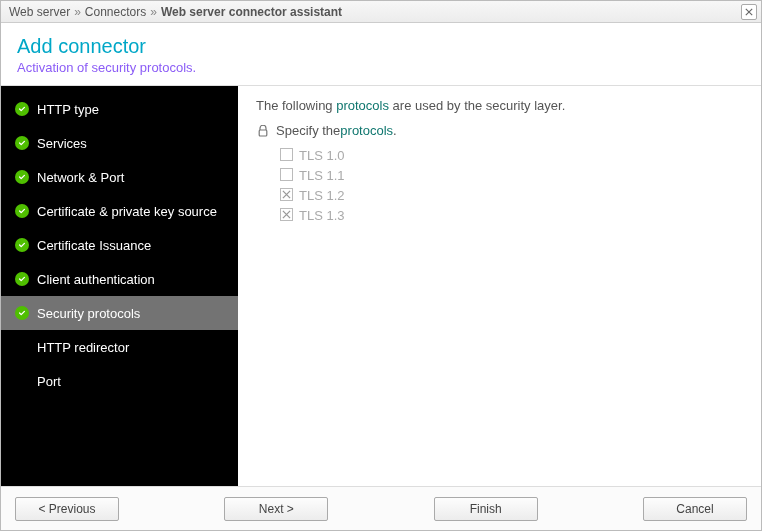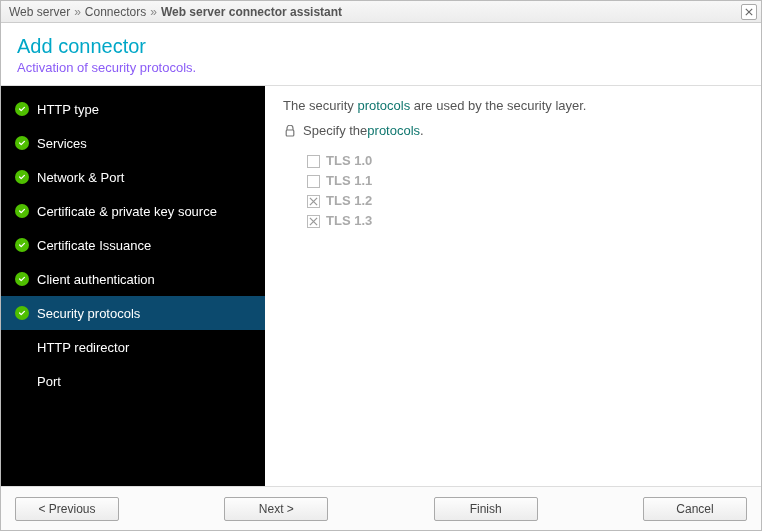--- a/index.html
+++ b/index.html
@@ -11,36 +11,36 @@
 .titlebar .bold { font-weight: bold; }
 .close-btn { margin-left: auto; width: 16px; height: 16px; border: 1px solid #aaa; border-radius: 2px; display: flex; align-items: center; justify-content: center; background: #fff; cursor: default; }
 .close-btn svg { width: 8px; height: 8px; }
 
 .header { padding: 12px 16px 10px; border-bottom: 1px solid #ddd; }
 .header h1 { color: #00a7c7; font-size: 20px; font-weight: normal; margin-bottom: 2px; }
 .header .sub { color: #8b5cf6; font-size: 13px; }
 
 .body-area { flex: 1; display: flex; min-height: 0; }
 
-.sidebar { width: 264px; background: #000; color: #fff; padding-top: 6px; }
+.sidebar { width: 237px; background: #000; color: #fff; padding-top: 6px; }
 .sidebar .item { display: flex; align-items: center; height: 34px; padding: 0 10px 0 12px; font-size: 13px; cursor: default; }
-.sidebar .item.active { background: #0c4a6e; }
+.sidebar .item.active { background: #737373; }
 .sidebar .item .icon-slot { width: 18px; display: flex; align-items: center; justify-content: center; margin-right: 6px; }
 .sidebar .item .label { white-space: nowrap; }
 .check-circle { width: 14px; height: 14px; border-radius: 50%; background: #4fbf00; display: flex; align-items: center; justify-content: center; }
 .check-circle svg { width: 8px; height: 8px; }
 
 .content { flex: 1; padding: 12px 18px; color: #555; font-size: 13px; }
 .content .line1 { margin-bottom: 10px; }
 .content .bold { font-weight: normal; color: #0f766e; }
 .spec-row { display: flex; align-items: center; margin-bottom: 10px; }
 .lock-icon { width: 14px; margin-right: 6px; display: flex; align-items: center; justify-content: center; }
 .lock-icon svg { width: 10px; height: 12px; }
 .checkbox-list { margin-left: 24px; }
-.cb-row { display: flex; align-items: flex-end; height: 20px; color: #aaa; font-weight: bold; }
+.cb-row { display: flex; align-items: flex-start; height: 20px; color: #aaa; }
 .cb-row .box { width: 13px; height: 13px; border: 1px solid #bbb; margin-right: 6px; display: flex; align-items: center; justify-content: center; background: #fff; }
 .cb-row .box svg { width: 9px; height: 9px; }
 .cb-row .cb-label { color: #aaa; font-size: 13px; }
 
 .footer { height: 44px; border-top: 1px solid #ddd; background: #fbfbfb; display: flex; align-items: center; justify-content: space-between; padding: 0 14px; gap: 10px; }
 .btn { width: 104px; height: 24px; border: 1px solid #aaa; background: linear-gradient(#fdfdfd, #ececec); font-size: 12px; color: #444; cursor: default; border-radius: 2px; }
 </style>
 </head>
 <body>
 
@@ -141,21 +141,21 @@
           <span class="label">HTTP redirector</span>
         </div>
         <div class="item">
           <span class="icon-slot"></span>
           <span class="label">Port</span>
         </div>
       </div>
 
     <div class="content">
       <div class="line1">
-        <span>The security </span><span class="bold">protocols</span><span> are used by the security layer.</span>
+        <span>The following </span><span class="bold">protocols</span><span> are used by the security layer.</span>
       </div>
       <div class="spec-row">
         <span class="lock-icon">
           <svg viewBox="0 0 10 12">
               <path d="M2 5 V3.2 a3 3 0 0 1 6 0 V5" fill="none" stroke="#777" stroke-width="1.2"></path>
               <rect x="1.2" y="5" width="7.6" height="6" rx="1" fill="none" stroke="#777" stroke-width="1.2"></rect>
             </svg>
         </span>
         <span>Specify the </span>
           <span class="bold">protocols</span>

